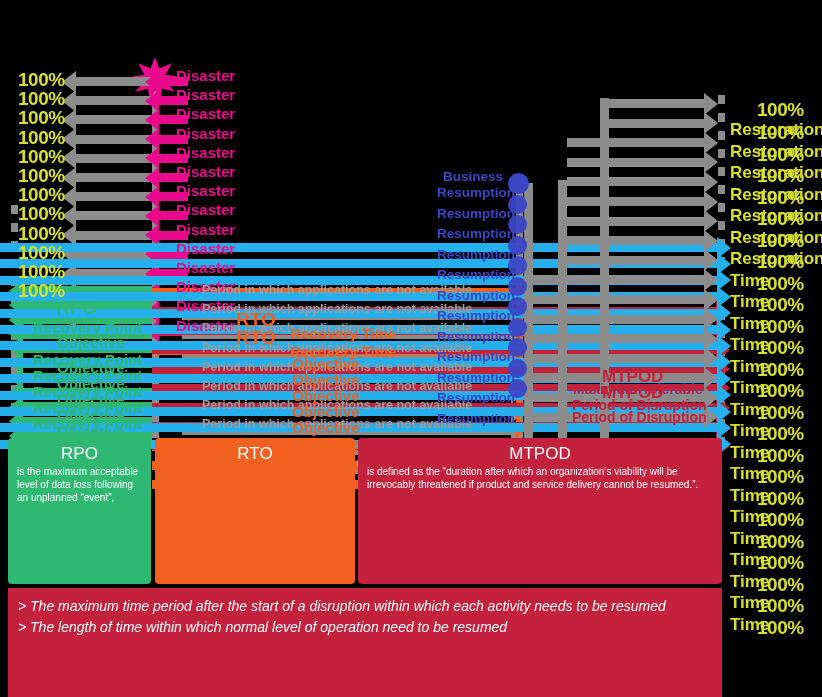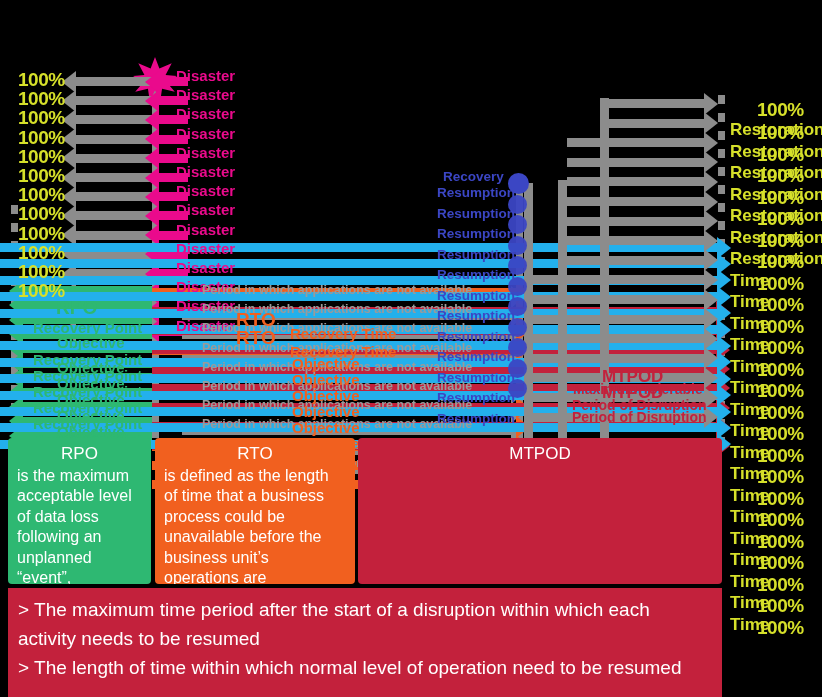--- a/index.html
+++ b/index.html
@@ -47,30 +47,30 @@
                       0% 43%,26% 41%,12% 14%,40% 26%);}
 
   
   .stepbar{position:absolute;background:#8c8c8c;}
 
   
   .defbox{position:absolute;border-radius:4px;color:#fff;box-sizing:border-box;
     padding:6px 9px 8px 9px;overflow:hidden;}
   .defbox .dtitle{text-align:center;font-size:17px;font-weight:normal;margin-bottom:2px;
     font-family:"Liberation Sans",sans-serif;}
-  .defbox .dbody{font-size:16px;line-height:1.28;font-weight:normal;}
+  .defbox .dbody{font-size:10px;line-height:1.28;font-weight:normal;}
   .box-rpo{background:#2eb872;}
   .box-rto{background:#f1601f;}
   .box-mtpod{background:#c3213c;}
 
   
   .factors{position:absolute;background:#c3213c;color:#fff;box-sizing:border-box;
     padding:8px 10px;}
   .factors .fhead{font-size:14.5px;font-weight:bold;margin-bottom:22px;}
-  .factors .fitem{font-size:19px;line-height:1.52;}
+  .factors .fitem{font-size:14px;line-height:1.52;font-style:italic;}
 
   .dot{position:absolute;border-radius:50%;background:#3b46c4;}
 </style>
 </head>
 <body>
 
 <div id="stage">
 
   <div class="vdash" style="left:11px;top:205px;height:240px;"></div>
   <div class="vline" style="left:152px;top:78px;height:360px;"></div>
@@ -569,21 +569,21 @@
       <div class="lab lab-period" style="left: 202px; top: 284px;">Period in which applications are not available</div>
       <div class="lab lab-period" style="left: 202px; top: 303.2px;">Period in which applications are not available</div>
       <div class="lab lab-period" style="left: 202px; top: 322.4px;">Period in which applications are not available</div>
       <div class="lab lab-period" style="left: 202px; top: 341.6px;">Period in which applications are not available</div>
       <div class="lab lab-period" style="left: 202px; top: 360.8px;">Period in which applications are not available</div>
       <div class="lab lab-period" style="left: 202px; top: 380px;">Period in which applications are not available</div>
       <div class="lab lab-period" style="left: 202px; top: 399.2px;">Period in which applications are not available</div>
       <div class="lab lab-period" style="left: 202px; top: 418.4px;">Period in which applications are not available</div>
       <div class="lab lab-period" style="left: 202px; top: 437.6px;">Period in which applications are not available</div>
       <div class="lab lab-period" style="left: 202px; top: 456.8px;">Period in which applications are not available</div>
-      <div class="lab lab-resump" style="left: 443px; top: 170px;">Recovery</div>
+      <div class="lab lab-resump" style="left: 443px; top: 170px;">Business</div>
       <div class="lab lab-resump" style="left: 437px; top: 186px;">Resumption</div>
       <div class="lab lab-resump" style="left: 437px; top: 206.5px;">Resumption</div>
       <div class="lab lab-resump" style="left: 437px; top: 227px;">Resumption</div>
       <div class="lab lab-resump" style="left: 437px; top: 247.5px;">Resumption</div>
       <div class="lab lab-resump" style="left: 437px; top: 268px;">Resumption</div>
       <div class="lab lab-resump" style="left: 437px; top: 288.5px;">Resumption</div>
       <div class="lab lab-resump" style="left: 437px; top: 309px;">Resumption</div>
       <div class="lab lab-resump" style="left: 437px; top: 329.5px;">Resumption</div>
       <div class="lab lab-resump" style="left: 437px; top: 350px;">Resumption</div>
       <div class="lab lab-resump" style="left: 437px; top: 370.5px;">Resumption</div>
@@ -621,25 +621,25 @@
       <div class="lab lab-mtpod" style="left: 572px; top: 410px;;font-size:14px;">Period of Disruption</div>
     </div>
 
   <div class="defbox box-rpo" style="left:8px;top:438px;width:143px;height:146px;">
     <div class="dtitle">RPO</div>
     <div class="dbody"> is the maximum acceptable level of data loss following an unplanned “event”,</div>
   </div>
 
   <div class="defbox box-rto" style="left:155px;top:438px;width:200px;height:146px;">
     <div class="dtitle">RTO</div>
-    <div class="dbody">is defined as the length of time that a business process could be unavailable before the business unit’s operations are significantly impaired.</div>
   </div>
 
   <div class="defbox box-mtpod" style="left:358px;top:438px;width:364px;height:146px;">
     <div class="dtitle">MTPOD</div>
+    <div class="dbody">is defined as the “duration after which an organization’s viability will be irrevocably threatened if product and service delivery cannot be resumed.”.</div>
   </div>
 
   <div class="factors" style="left:8px;top:588px;width:714px;height:109px;">
     <div class="fitem">&gt; The maximum time period after the start of a disruption within which each activity needs to be resumed</div>
     <div class="fitem">&gt; The length of time within which normal level of operation need to be resumed</div>
   </div>
 
 </div>
 
 </body></html>

